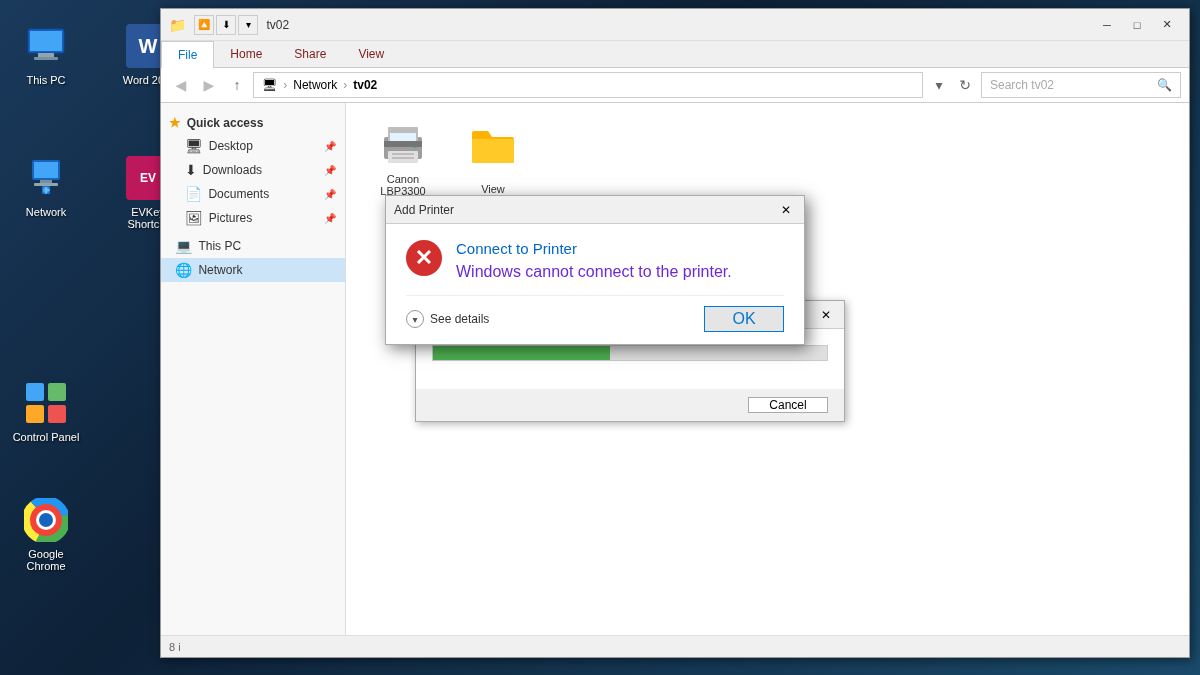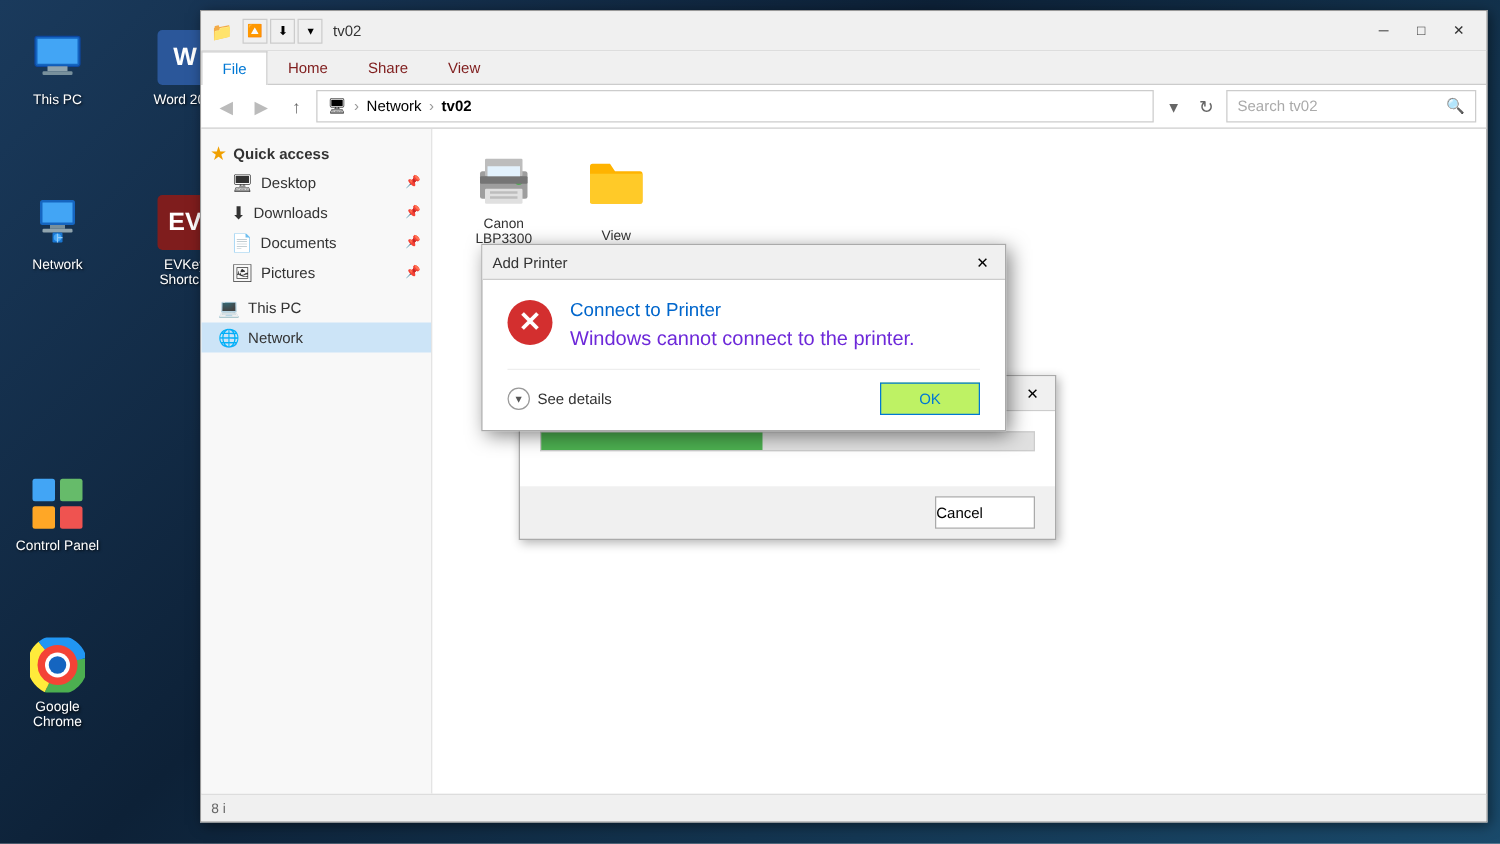--- a/index.html
+++ b/index.html
@@ -332,24 +332,24 @@
       border-radius: 50%;
       display: flex;
       align-items: center;
       justify-content: center;
       font-size: 10px;
       color: #555;
     }
     .ok-btn {
       width: 80px;
       height: 26px;
-      background: #bef264;
+      background: #e5e5e5;
       border: 1px solid #0078d4;
       color: #0078d4;
-      font-size: 12px;
+      font-size: 16px;
       cursor: pointer;
       display: flex;
       align-items: center;
       justify-content: center;
     }
 
     
     .add-printer-bg {
       position: absolute;
       top: 300px;
@@ -394,28 +394,28 @@
       background: #4caf50;
       width: 45%;
     }
     .ap-footer {
       display: flex;
       justify-content: flex-end;
       padding: 8px 16px;
     }
     .cancel-btn {
       width: 80px;
-      height: 26px;
+      height: 16px;
       background: white;
       border: 1px solid #aaa;
       font-size: 12px;
       cursor: pointer;
       display: flex;
       align-items: center;
-      justify-content: flex-start;
+      justify-content: center;
     }
 
     
     ::-webkit-scrollbar { width: 8px; }
     ::-webkit-scrollbar-track { background: #f1f1f1; }
     ::-webkit-scrollbar-thumb { background: #ccc; }
   </style>
 </head>
 <body>
 
@@ -451,39 +451,39 @@
         <circle cx="22" cy="32" r="3" fill="#42a5f5"></circle>
         <line x1="22" y1="29" x2="22" y2="36" stroke="#90caf9" stroke-width="1"></line>
         <line x1="22" y1="32" x2="26" y2="32" stroke="#90caf9" stroke-width="1"></line>
       </svg>
     </div>
     <span class="icon-label">Network</span>
   </div>
 
   <div class="desktop-icon" style="top:150px;left:108px;">
     <div class="icon-img">
-      <div style="width:44px;height:44px;background:#7f1d1d;border-radius:4px;display:flex;align-items:center;justify-content:center;color:white;font-weight:bold;font-size:20px;">EV</div>
+      <div style="width:44px;height:44px;background:#be185d;border-radius:4px;display:flex;align-items:center;justify-content:center;color:white;font-weight:bold;font-size:12px;">EV</div>
     </div>
     <span class="icon-label">EVKey Shortc...</span>
   </div>
 
 
   <div class="desktop-icon" style="top:375px;left:6px;">
     <div class="icon-img">
       <svg width="44" height="44" viewBox="0 0 44 44">
         <rect x="2" y="2" width="18" height="18" rx="2" fill="#42a5f5"></rect>
         <rect x="24" y="2" width="18" height="18" rx="2" fill="#66bb6a"></rect>
         <rect x="2" y="24" width="18" height="18" rx="2" fill="#ffa726"></rect>
         <rect x="24" y="24" width="18" height="18" rx="2" fill="#ef5350"></rect>
       </svg>
     </div>
     <span class="icon-label">Control Panel</span>
   </div>
 
-  <div class="desktop-icon" style="top:504px;left:6px;">
+  <div class="desktop-icon" style="top:492px;left:6px;">
     <div class="icon-img">
       <svg width="44" height="44" viewBox="0 0 44 44">
         <circle cx="22" cy="22" r="20" fill="#f44336"></circle>
         <circle cx="22" cy="22" r="20" fill="none" stroke="#4caf50" stroke-width="8" stroke-dasharray="40 80" stroke-dashoffset="0"></circle>
         <circle cx="22" cy="22" r="20" fill="none" stroke="#ffeb3b" stroke-width="8" stroke-dasharray="40 80" stroke-dashoffset="-40"></circle>
         <circle cx="22" cy="22" r="20" fill="none" stroke="#2196f3" stroke-width="8" stroke-dasharray="40 80" stroke-dashoffset="-80"></circle>
         <circle cx="22" cy="22" r="10" fill="white"></circle>
         <circle cx="22" cy="22" r="7" fill="#1565c0"></circle>
       </svg>
     </div>

